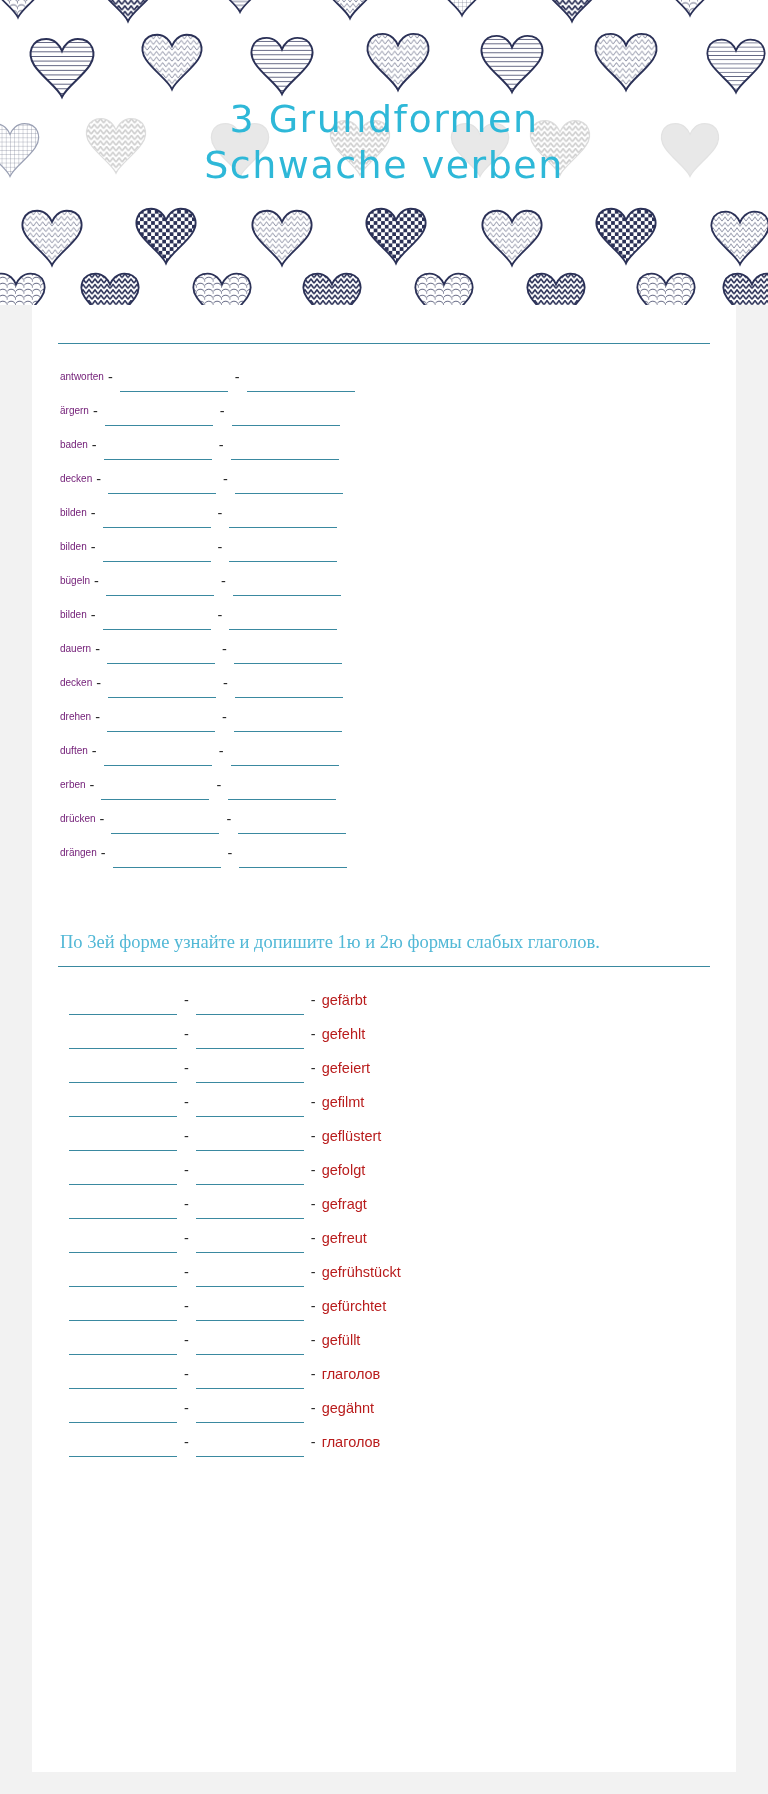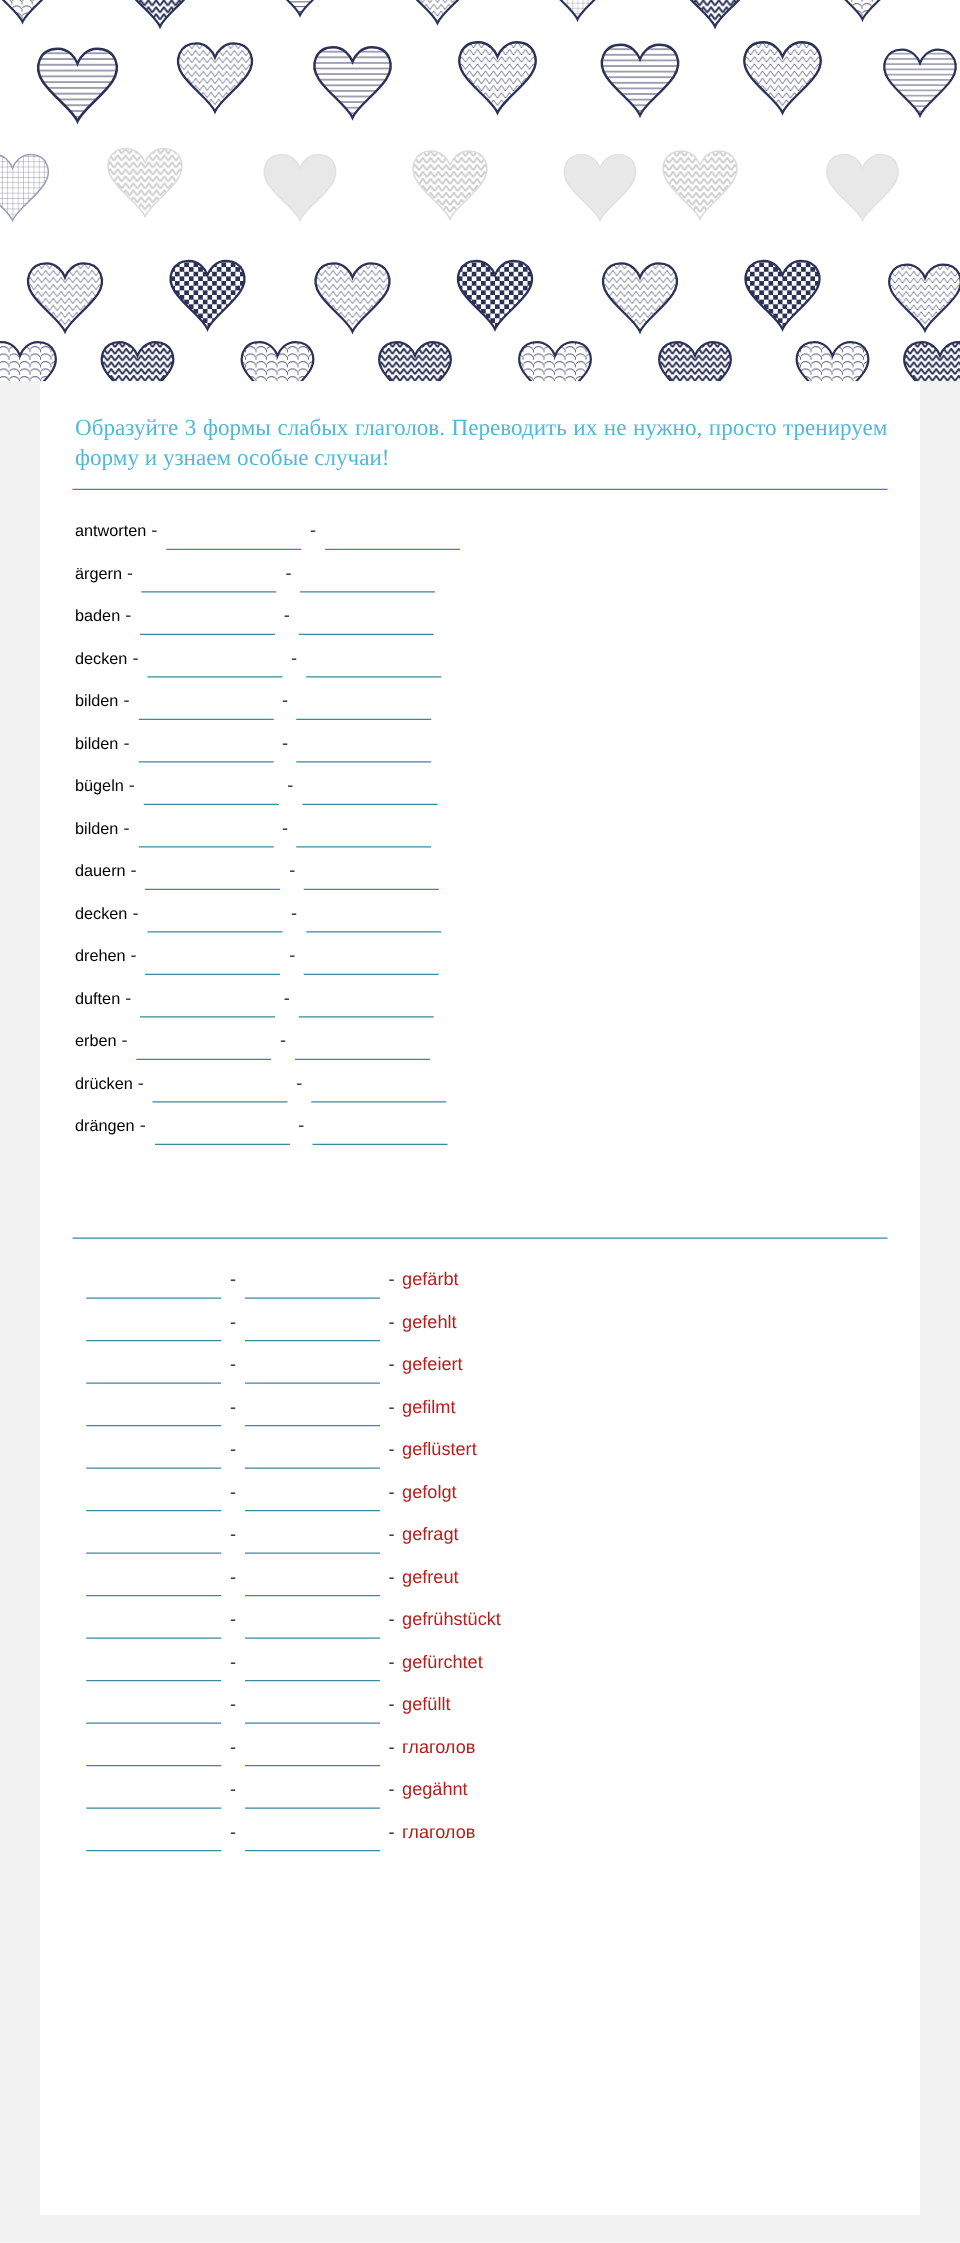--- a/index.html
+++ b/index.html
@@ -98,22 +98,22 @@
   }
   .row {
     display: flex;
     align-items: flex-end;
     height: 34px;
     font-size: 14.5px;
     color: #2b2b2b;
     white-space: nowrap;
   }
   .verb {
-    color: #000000;
-    font-size: 13px;
+    color: #701a75;
+    font-size: 10px;
     line-height: 18px;
     padding-bottom: 6px;
     margin-top: 40px;
   }
   .dash {
     color: #2b2b2b;
     font-size: 14.5px;
     line-height: 18px;
     padding: 0 4px 6px 4px;
   }
@@ -304,25 +304,28 @@
       </g>
       <g transform="translate(666,300) scale(0.60)">
         <use href="#heartShape" fill="url(#pArc)" stroke="#2b3157" stroke-width="3"></use>
       </g>
       <g transform="translate(752,300) scale(0.60)">
         <use href="#heartShape" fill="url(#pZigDark)" stroke="#2b3157" stroke-width="3"></use>
       </g>
     </svg>
   </div>
 
+  <div class="title-wrap">
+    <div class="title-line">3 Grundformen</div>
+    <div class="title-line">Schwache verben</div>
+  </div>
 
   <div class="sheet">
     <div class="content">
 
-      <p class="task-heading">Образуйте 3 формы слабых глаголов. Переводить их не нужно, просто тренируем форму и узнаем особые случаи!</p>
       <div class="rule"></div>
 
       <ul class="rows sec1" id="sec1-rows">
           <li class="row">
             <span class="verb">antworten</span>
             <span class="dash">-</span>
             <span class="blank b-wide"></span>
             <span class="dash">-</span>
             <span class="blank b-wide"></span>
           </li>
@@ -421,20 +424,21 @@
             <span class="verb">drängen</span>
             <span class="dash">-</span>
             <span class="blank b-wide"></span>
             <span class="dash">-</span>
             <span class="blank b-wide"></span>
           </li>
         </ul>
 
       <div class="spacer"></div>
 
+      <p class="task-heading">По 3ей форме узнайте и допишите 1ю и 2ю формы слабых глаголов.</p>
       <div class="rule"></div>
 
       <ul class="rows sec2" id="sec2-rows">
           <li class="row">
             <span class="blank b-wide"></span>
             <span class="dash">-</span>
             <span class="blank b-wide"></span>
             <span class="dash">-</span>
             <span class="participle">gefärbt</span>
           </li>

